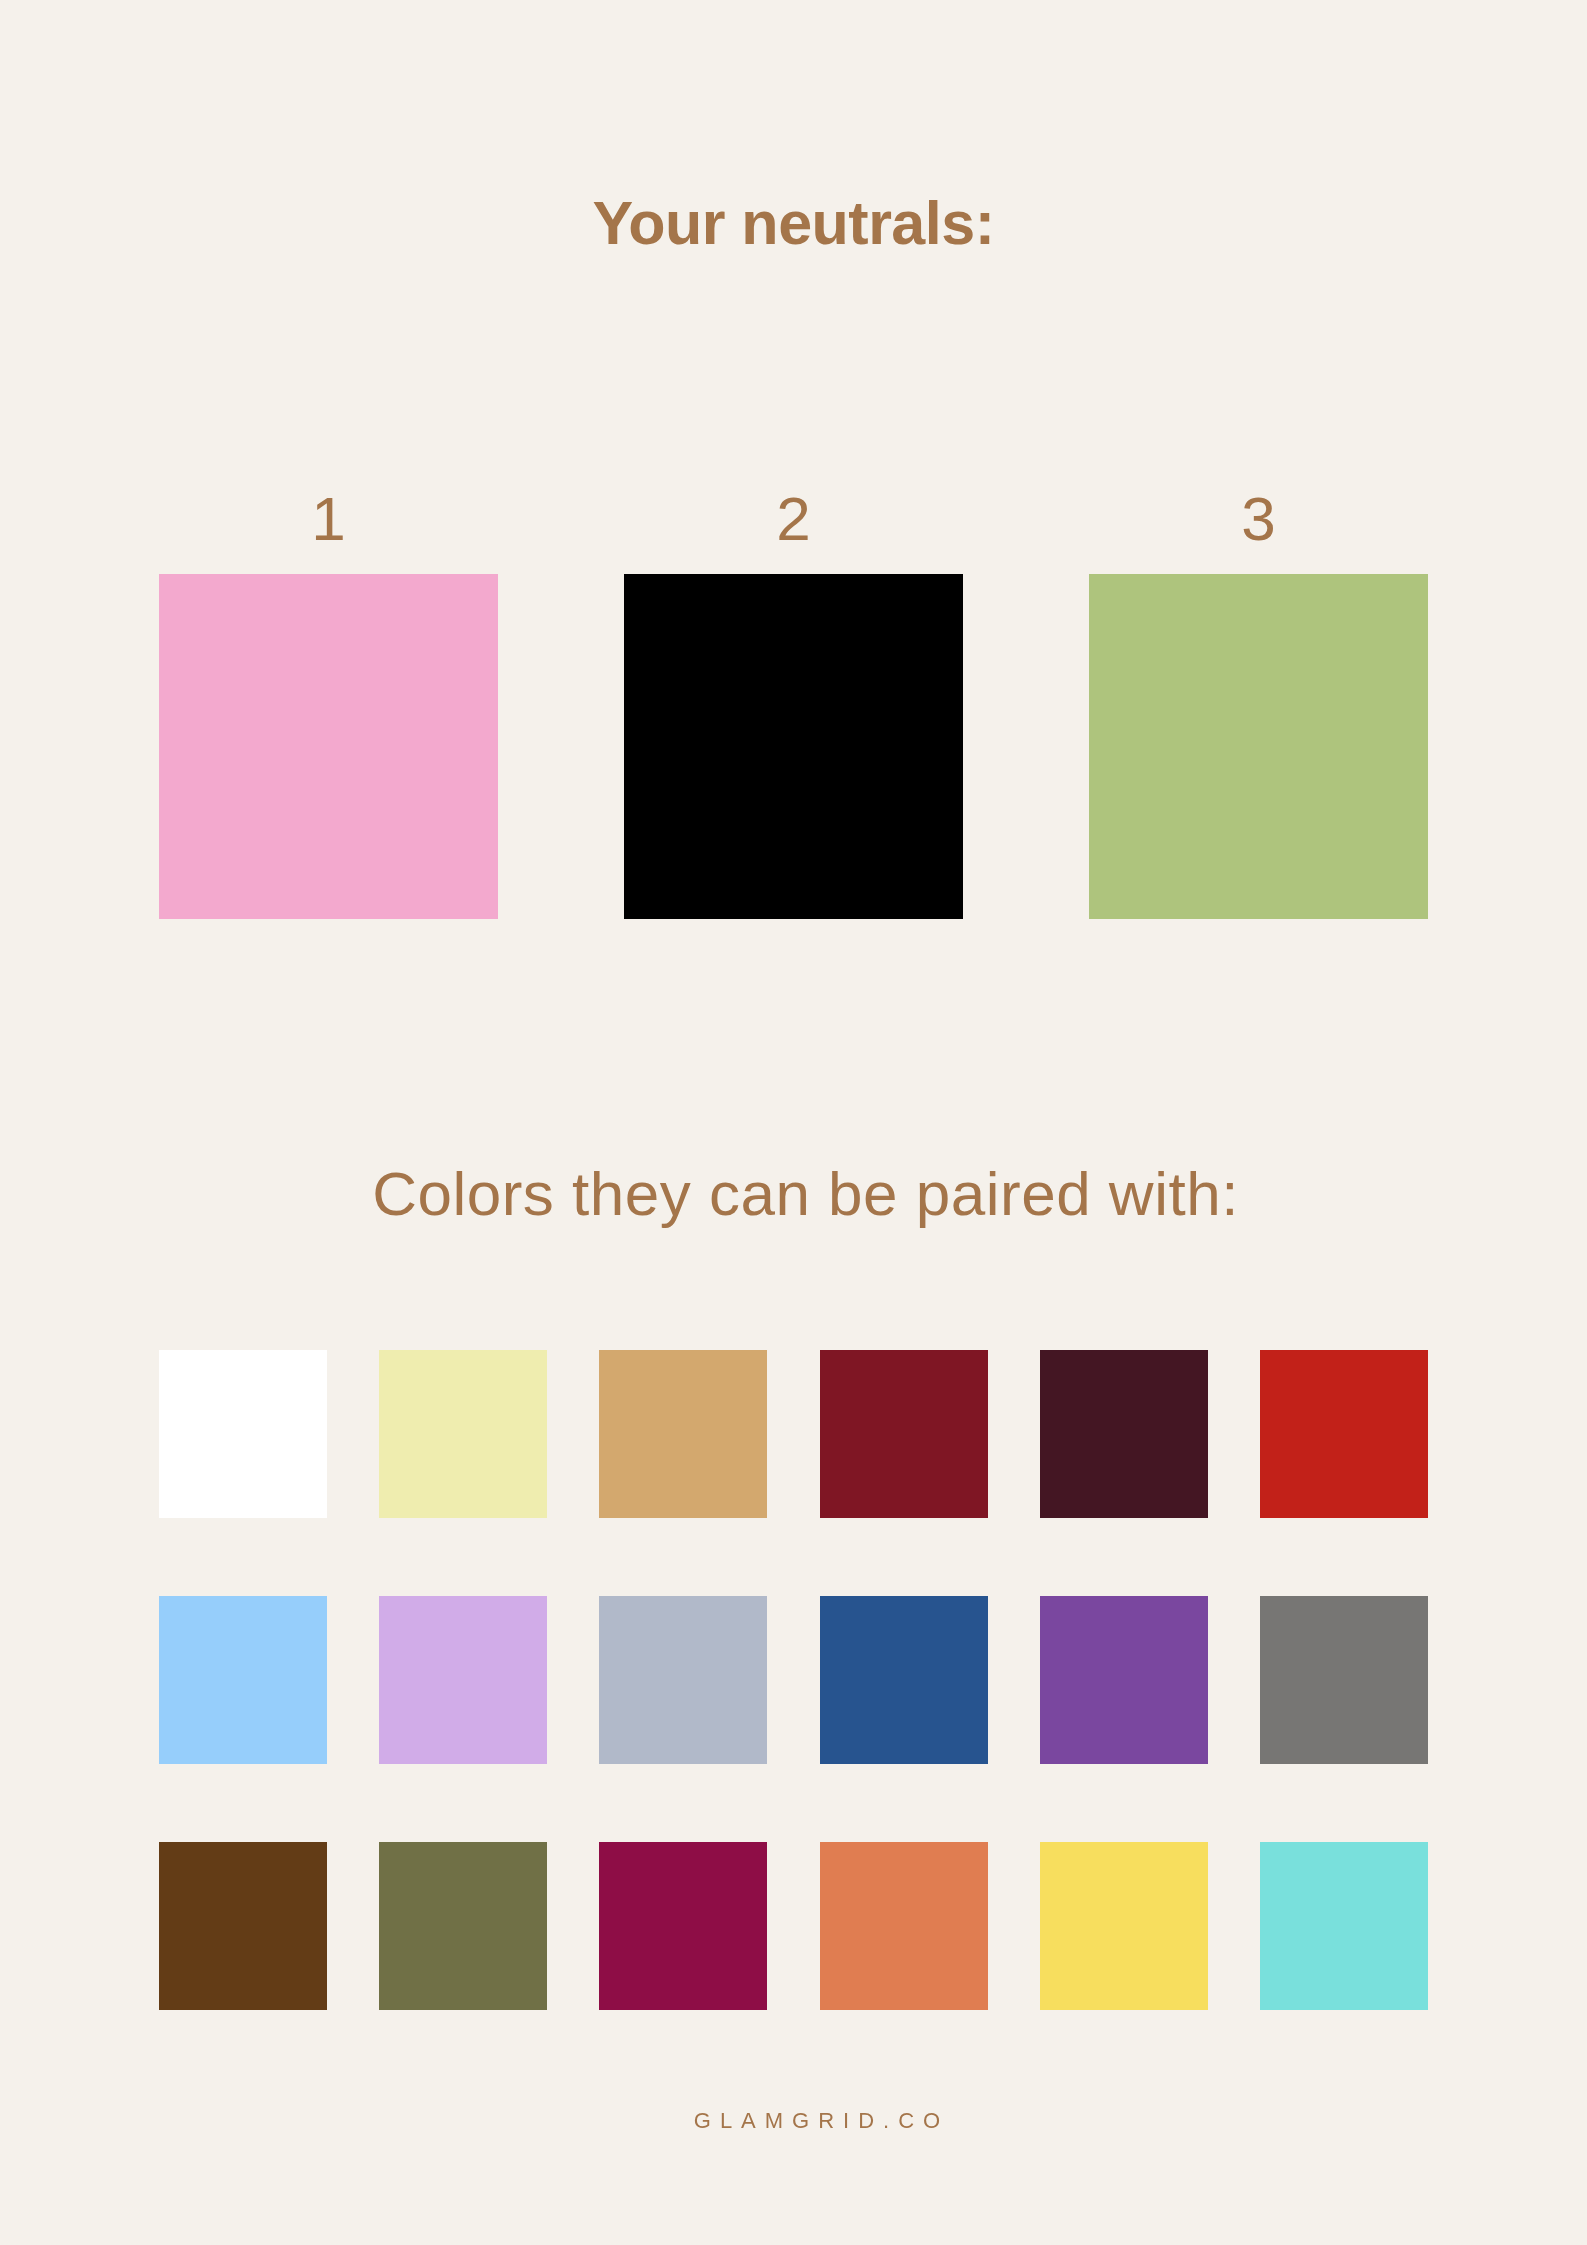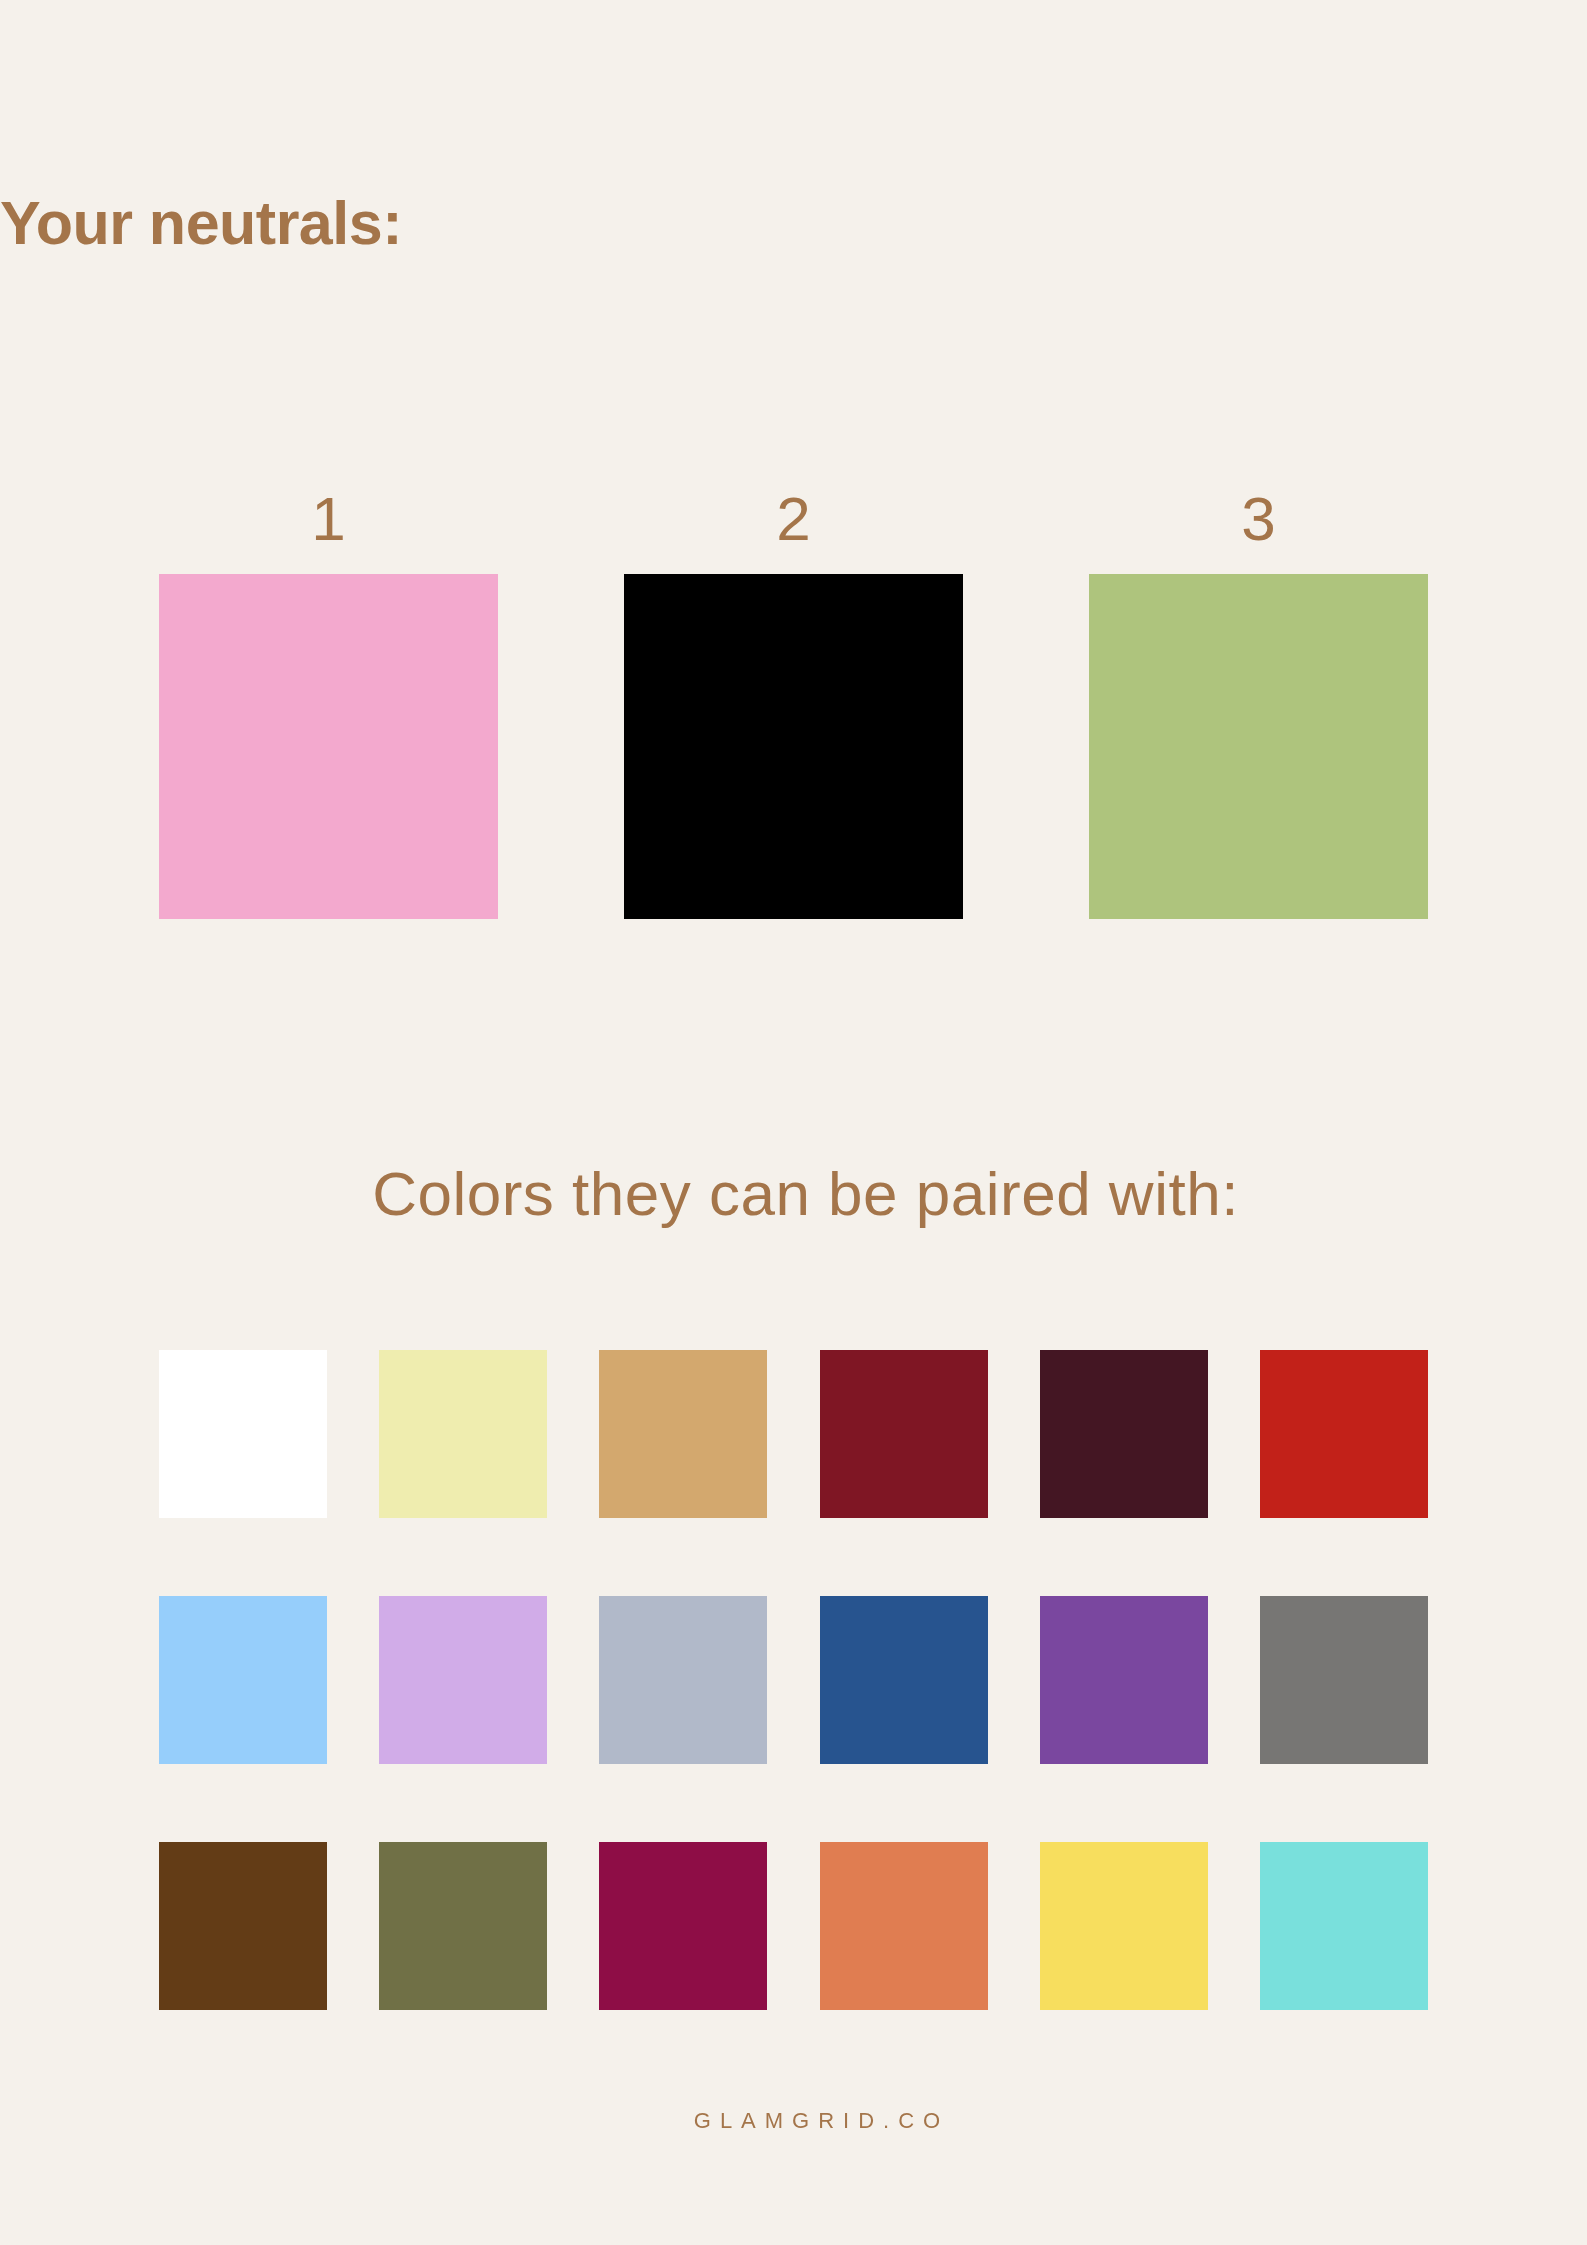--- a/index.html
+++ b/index.html
@@ -22,21 +22,21 @@
     background: #F5F1EB;
     box-sizing: border-box;
   }
 
   
   .title-neutrals {
     position: absolute;
     top: 190px;
     left: 0;
     width: 100%;
-    text-align: left;
+    text-align: center;
     font-size: 61px;
     font-weight: 700;
     letter-spacing: -0.5px;
     color: #A4754A;
     line-height: 1.1;
   }
 
   .title-paired {
     position: absolute;
     top: 1160px;

